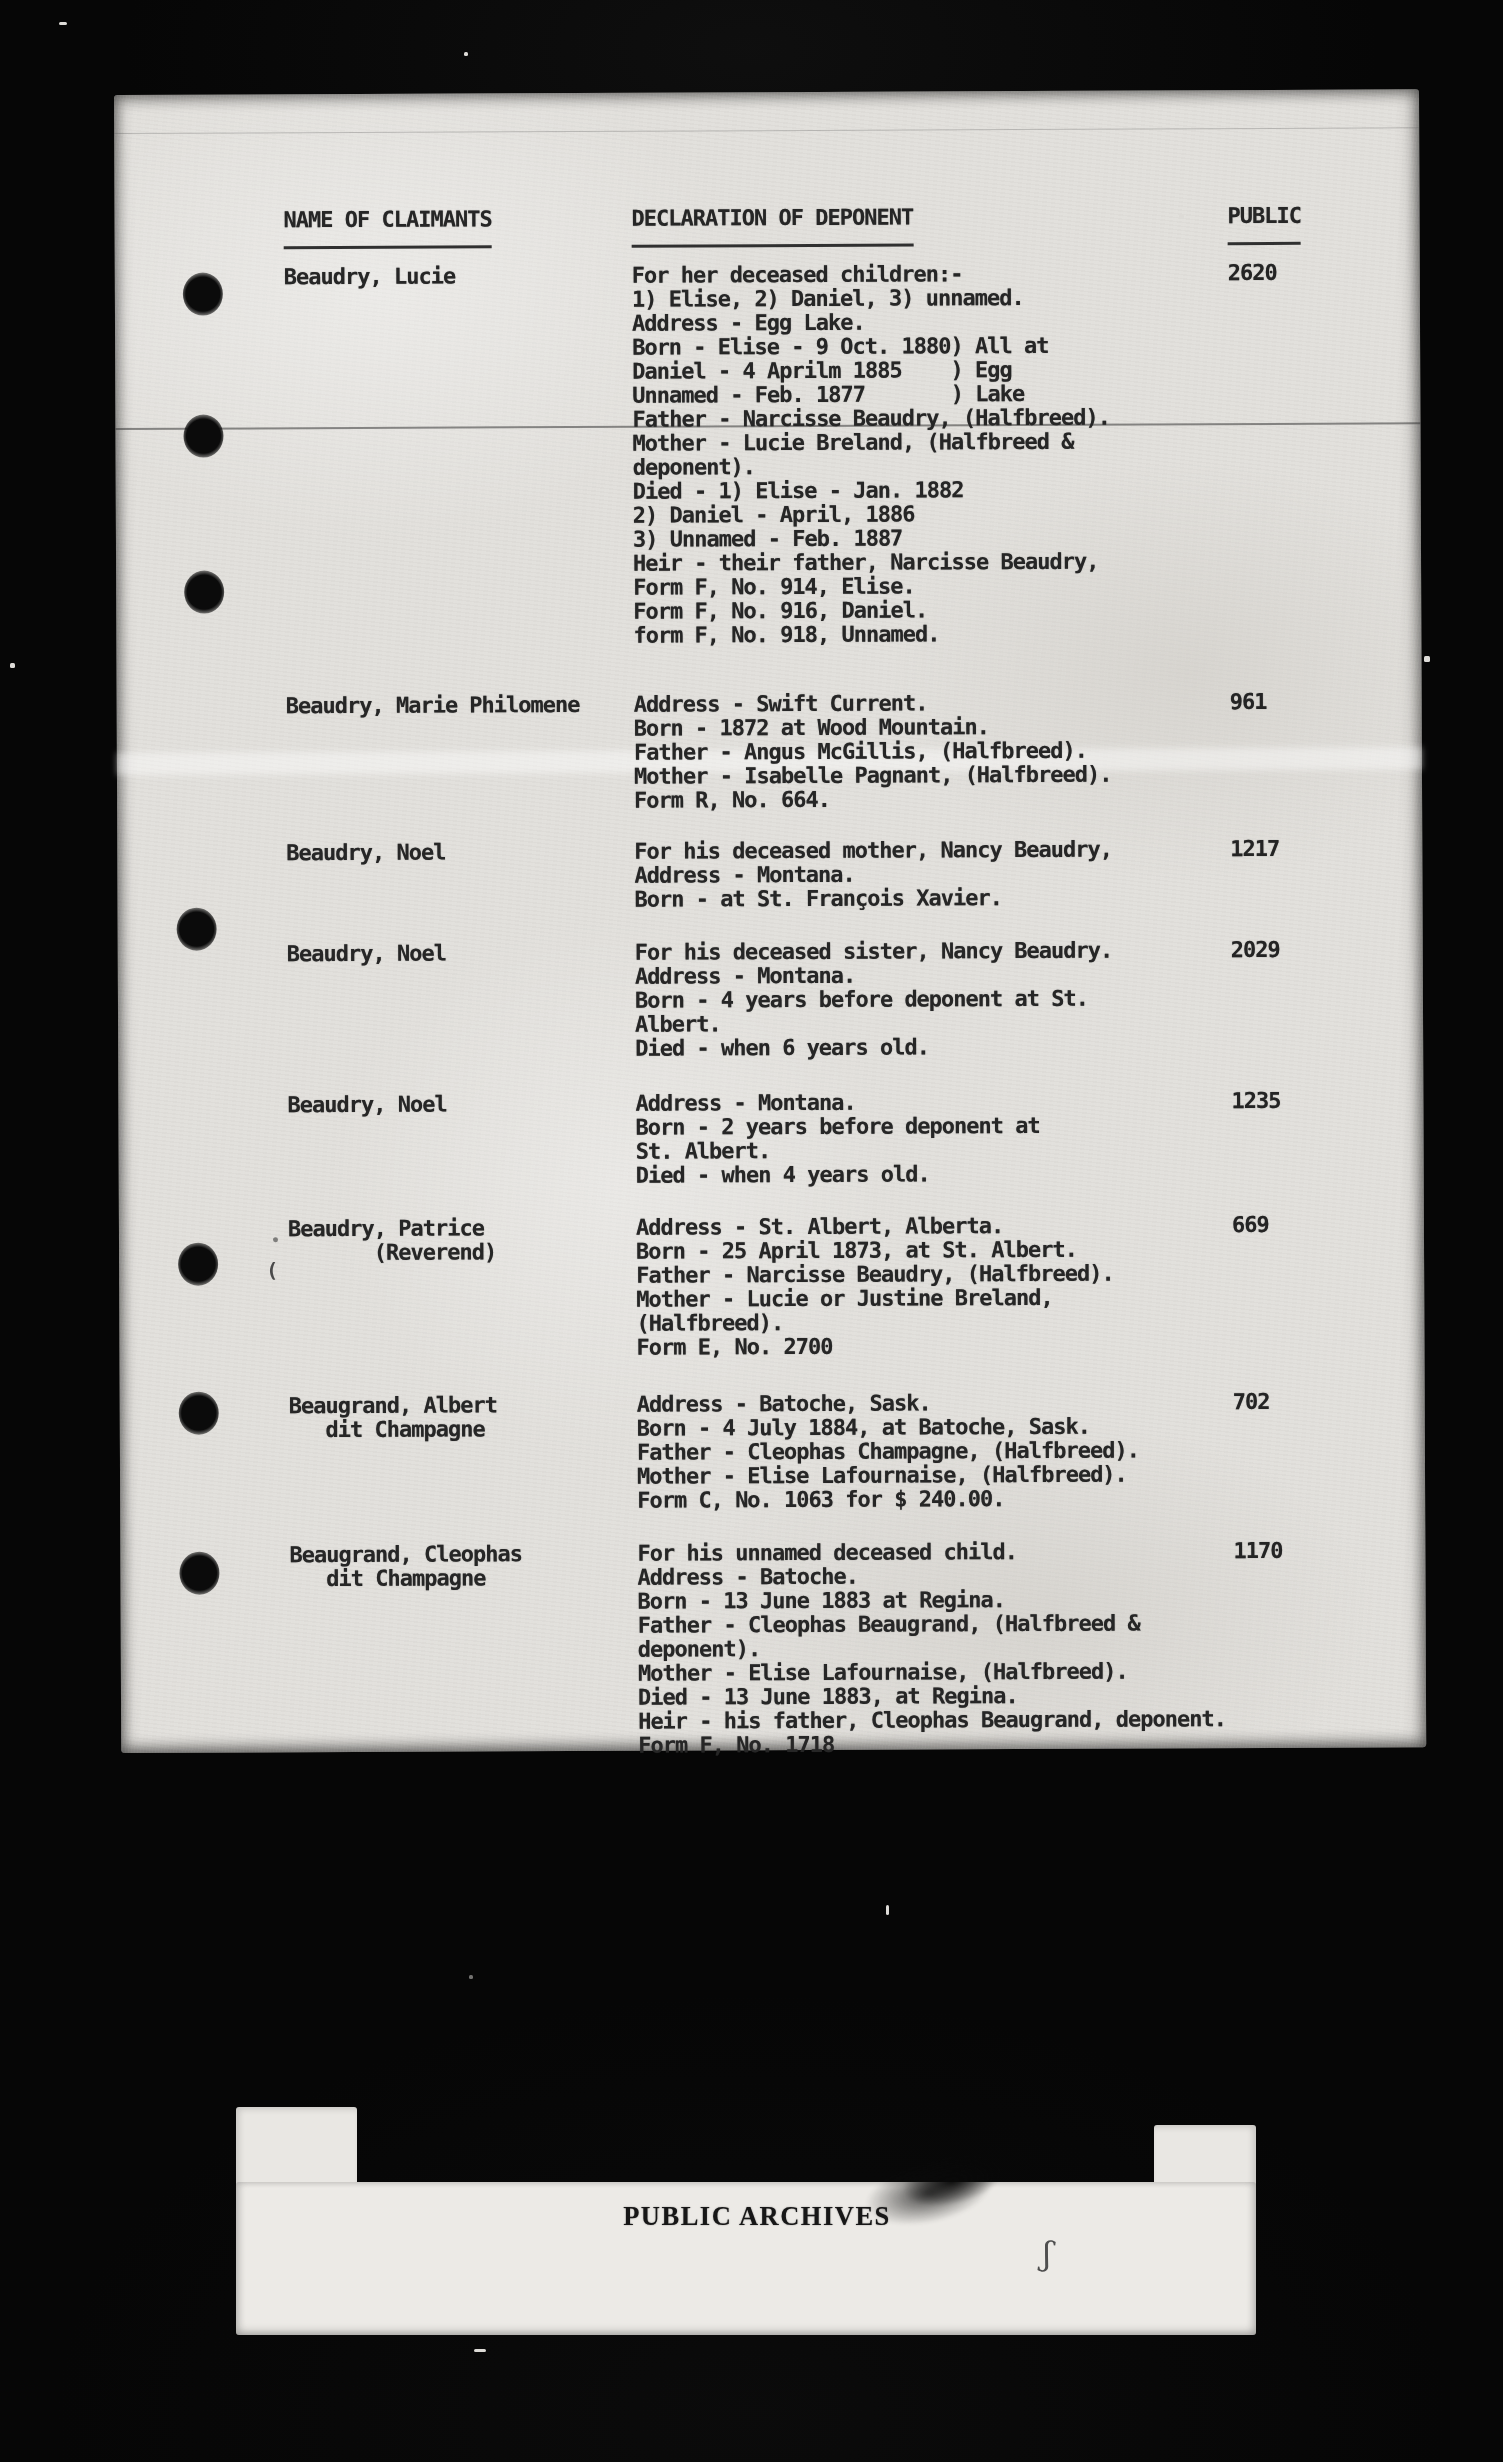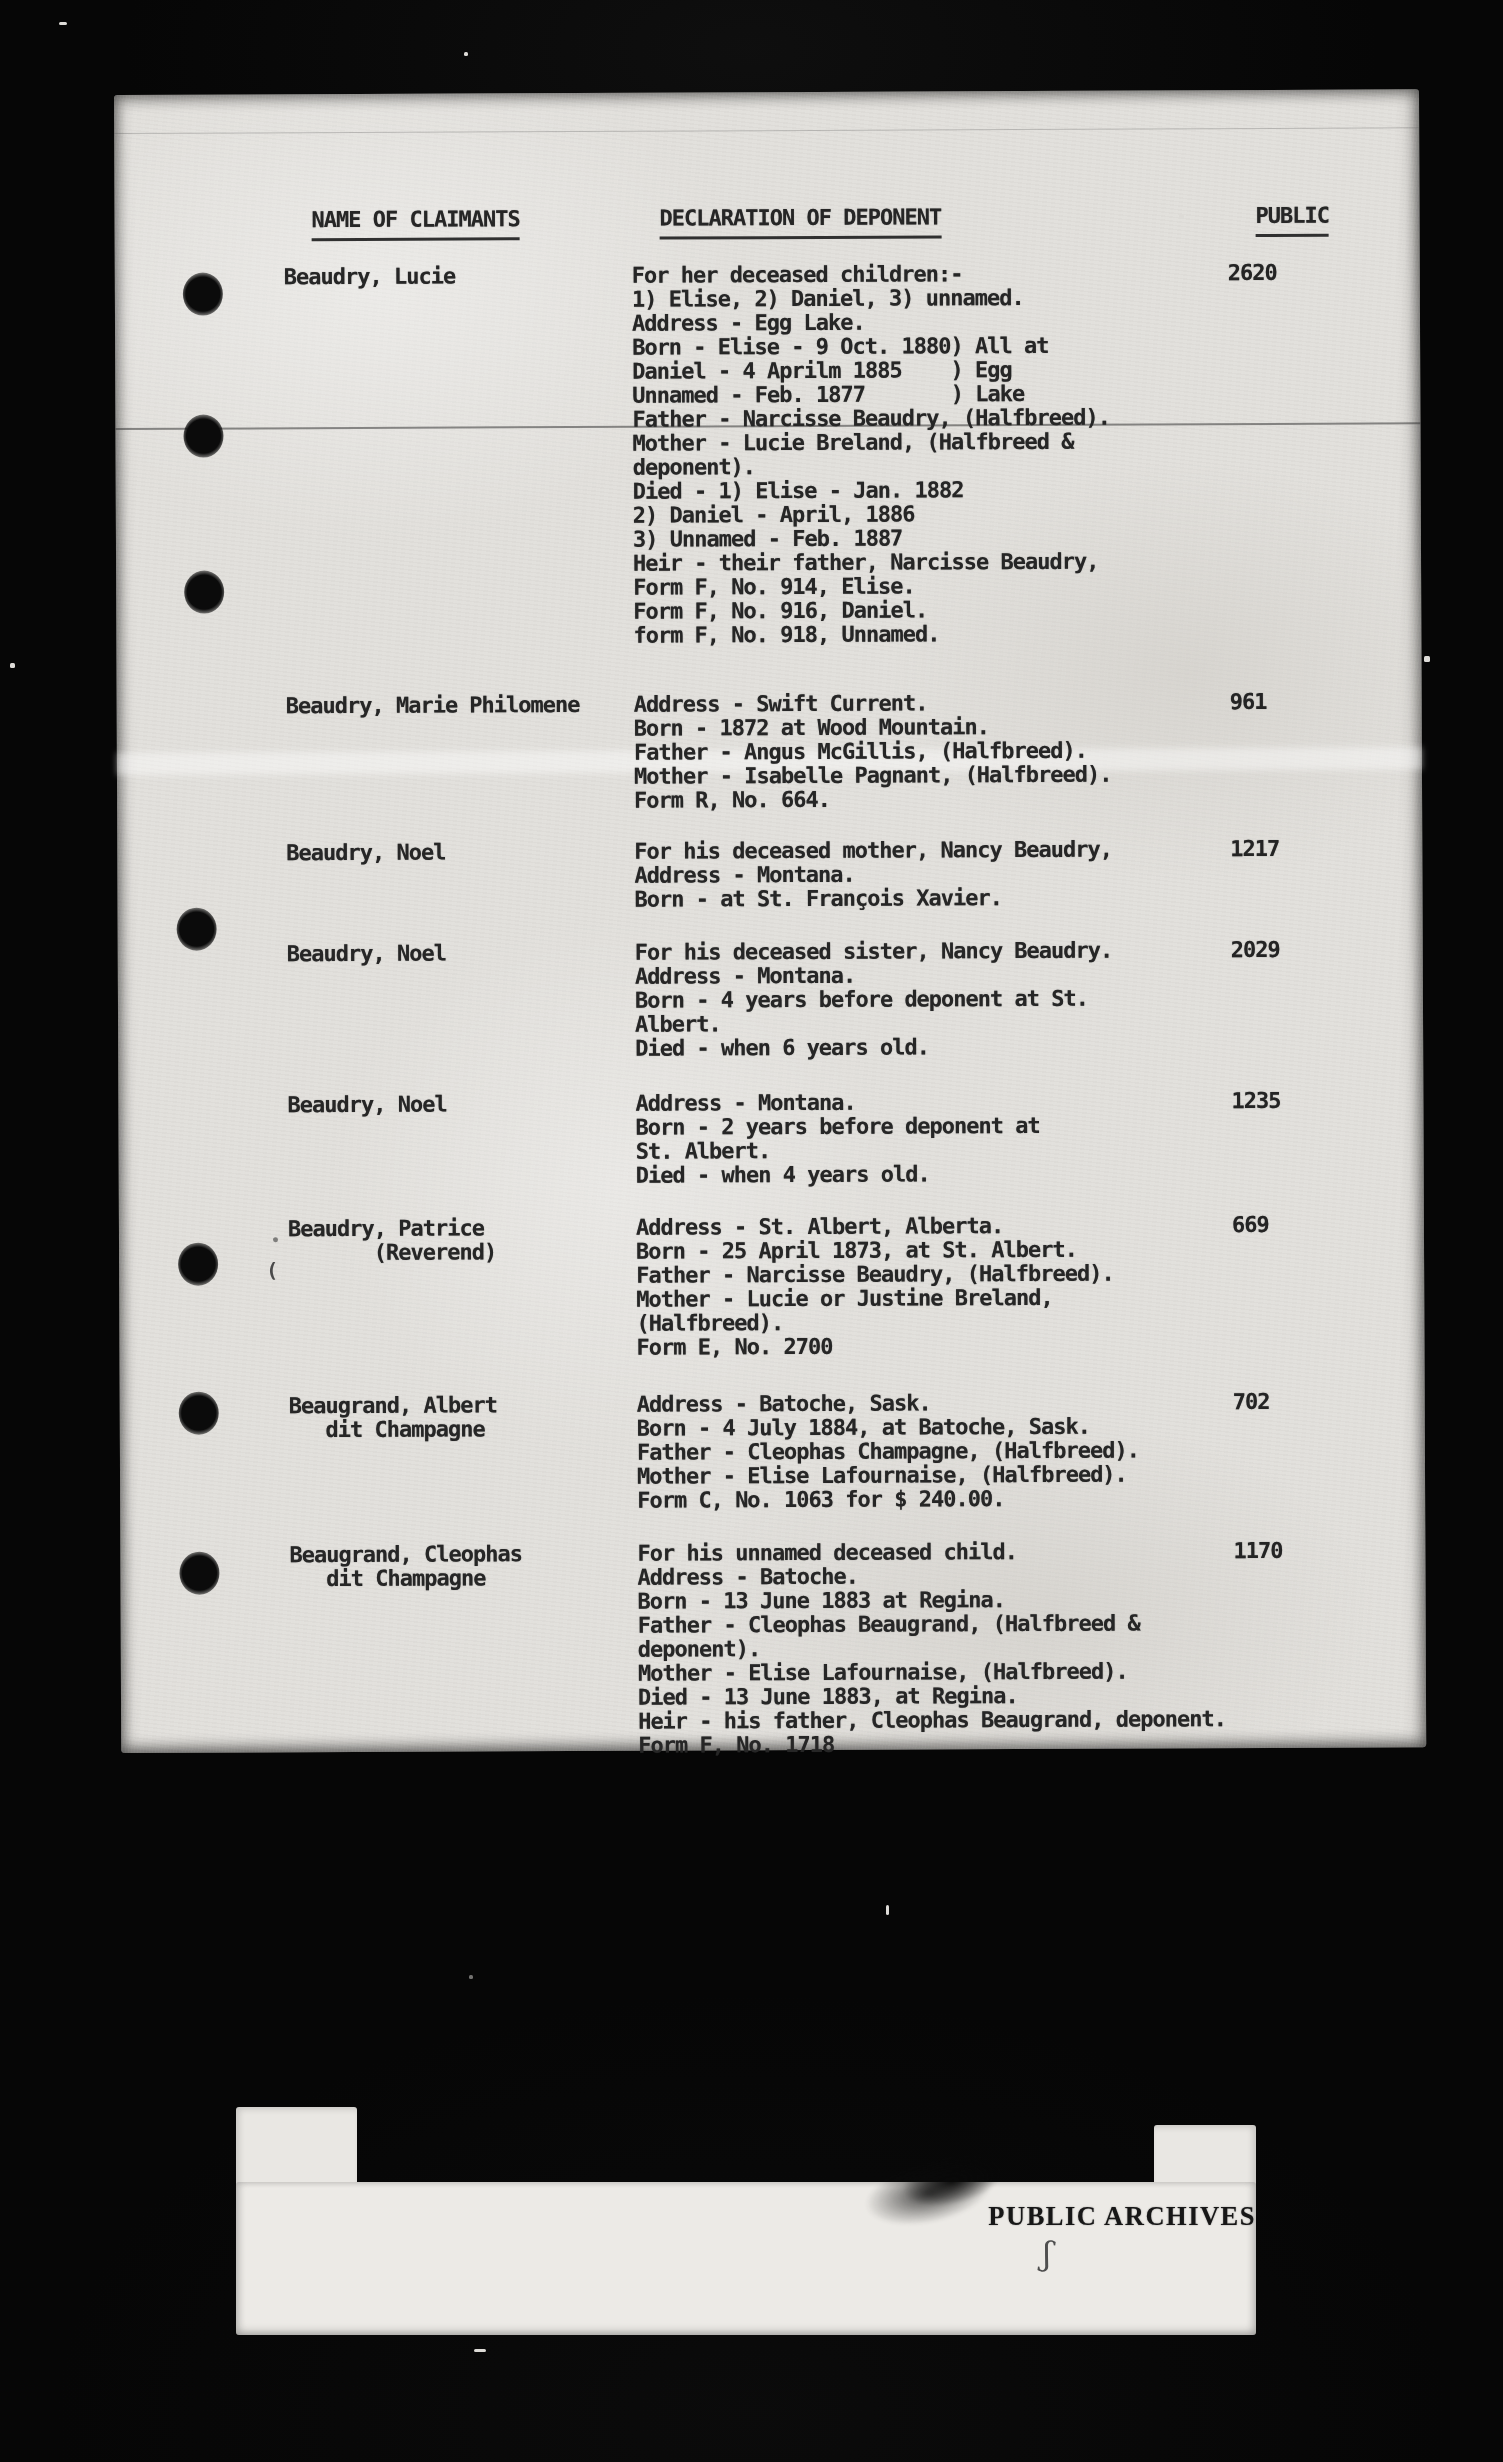--- a/index.html
+++ b/index.html
@@ -47,22 +47,21 @@
     position:absolute;
     font-family:"DejaVu Sans Mono", monospace;
     font-size:22px; line-height:24px; font-weight:700;
     letter-spacing:-1px;
     color:#262626;
     white-space:pre;
     text-shadow:0 0 1px rgba(45,45,45,.55);
   }
   .hdr{
     border-bottom:3.5px solid #303030;
-    padding-bottom:6px;
-    margin-left:28px;
+    padding-bottom:14px;
   }
   .claim-cell{ color:#242424; }
   
   .hole{
     position:absolute; width:40px; height:43px; border-radius:50%;
     background:radial-gradient(circle at 50% 50%, #0b0b0b 0 58%, rgba(15,15,15,.55) 72%, rgba(15,15,15,0) 82%);
   }
   
   .scanline{
     position:absolute; left:0; width:100%; height:1.5px;
@@ -101,21 +100,21 @@
     background:#e9e7e3; border-radius:3px 3px 0 0;
     box-shadow: inset -3px 2px 6px rgba(0,0,0,.15);
   }
   .stamp-text{
     position:absolute; left:236px; top:2201px; width:1020px;
     text-align:center;
     font-family:"Liberation Serif", serif;
     font-weight:700; color:#171717;
     text-shadow:0 0 1.5px rgba(10,10,10,.45);
   }
-  .stamp-line1{ font-size:26.5px; line-height:30.5px; letter-spacing:1.5px; padding-left:22px;text-align:right;}
+  .stamp-line1{ font-size:26.5px; line-height:30.5px; letter-spacing:1.5px; padding-left:22px;}
   .stamp-line2{ font-size:26.5px; line-height:30.5px; letter-spacing:1.5px; padding-left:22px;}
   .stamp-line3{ font-size:25px; line-height:31px; letter-spacing:2px; padding-left:22px;}
   .ink-smudge{
     position:absolute; left:862px; top:2158px; width:150px; height:75px;
     background:
       radial-gradient(ellipse 45% 42% at 62% 35%, rgba(8,8,8,.98), rgba(8,8,8,0) 75%),
       radial-gradient(ellipse 60% 55% at 45% 45%, rgba(12,12,12,.75), rgba(12,12,12,0) 72%);
     filter:blur(1.5px);
     transform:rotate(-12deg);
   }

